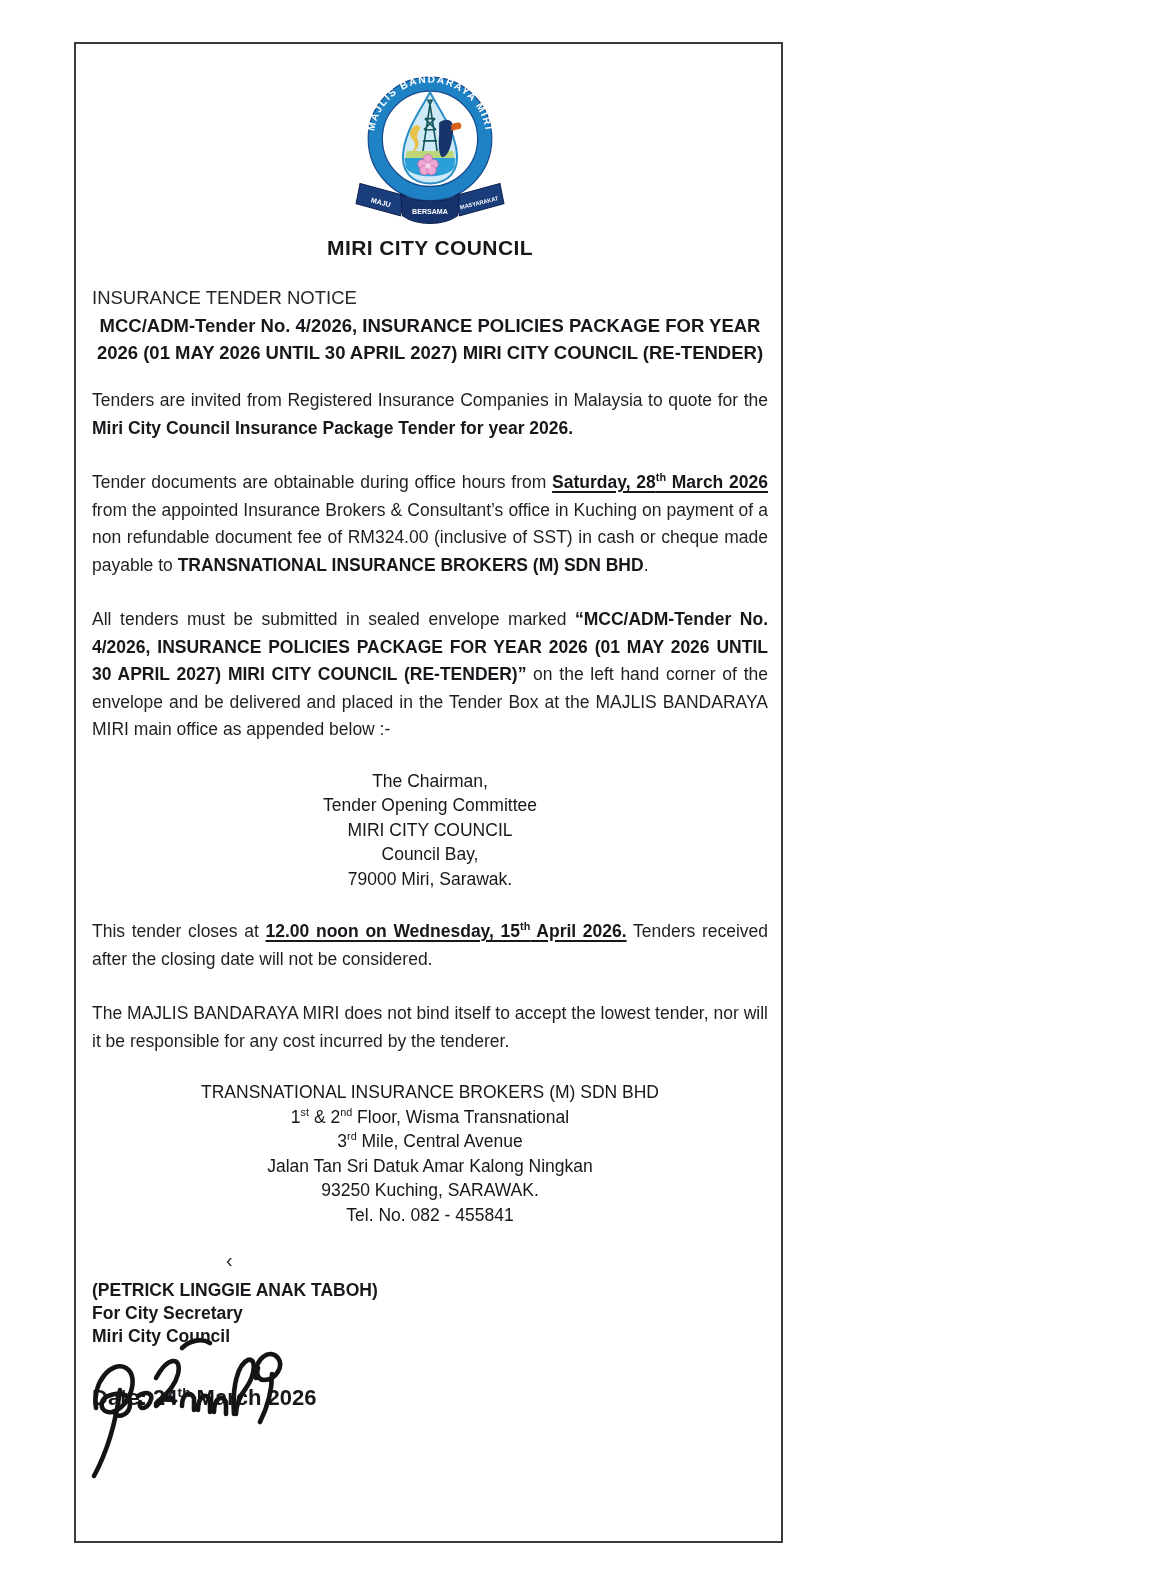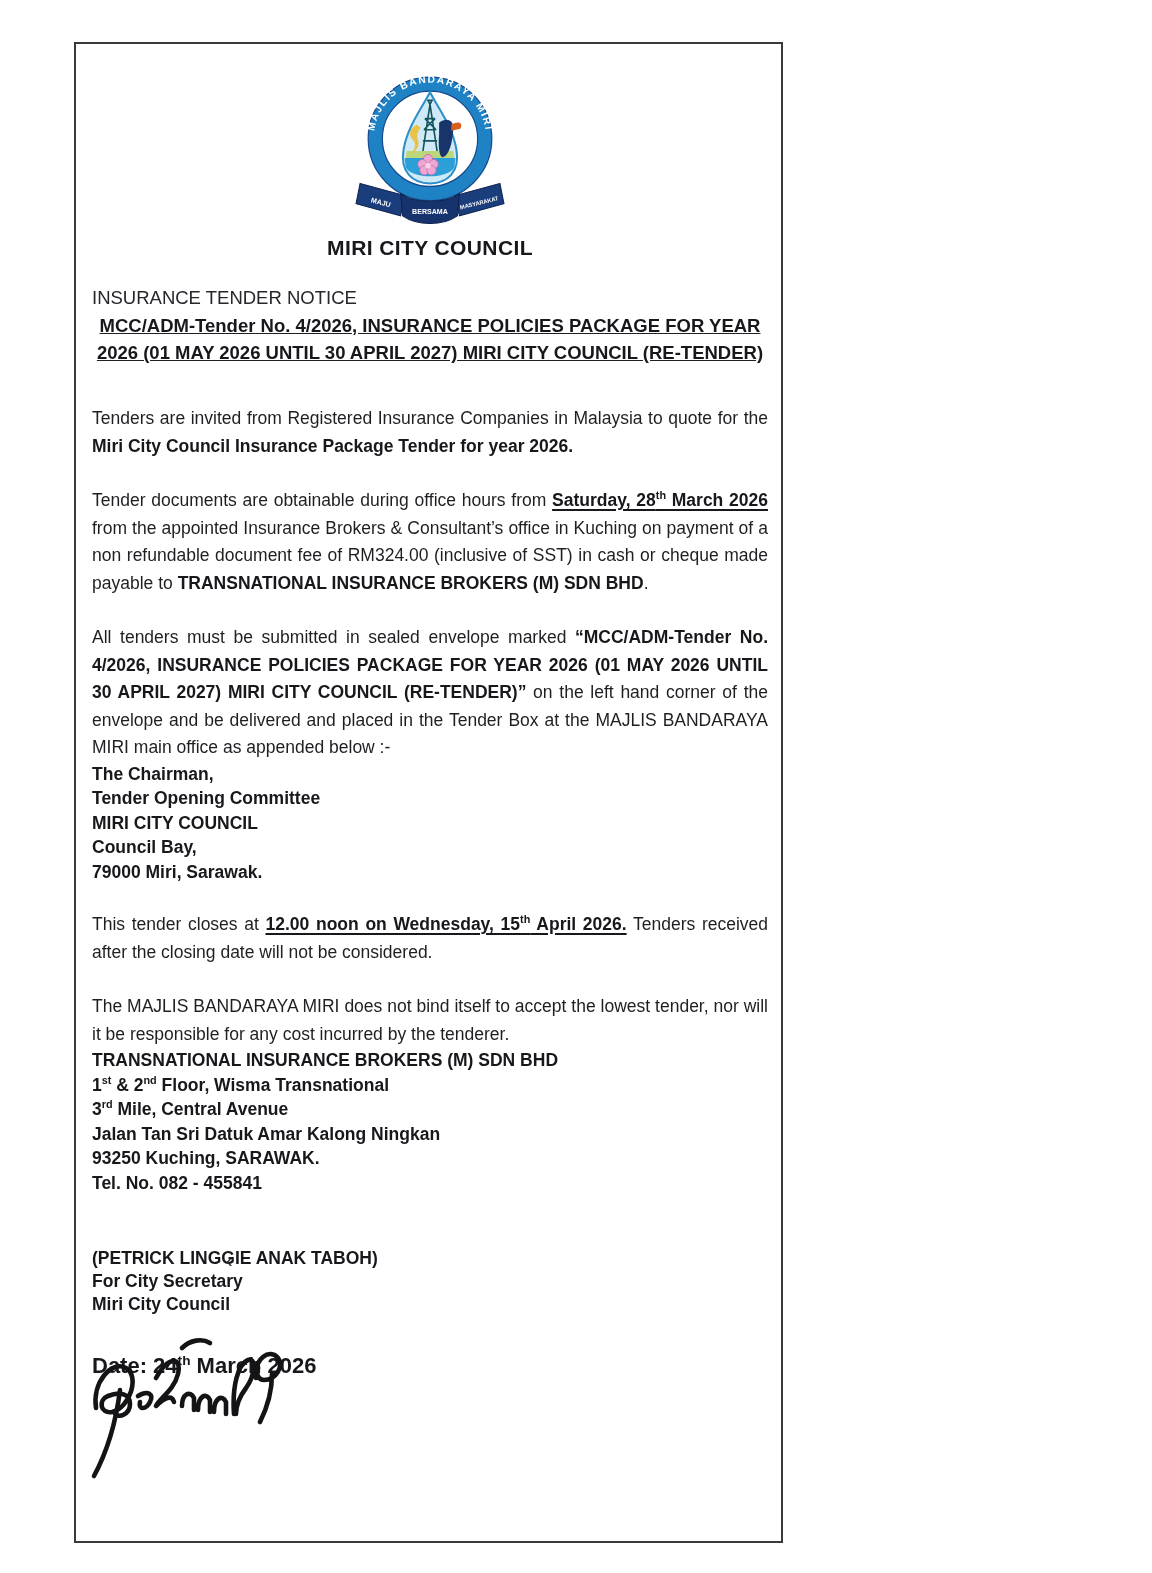--- a/index.html
+++ b/index.html
@@ -3,25 +3,25 @@
 <meta charset="utf-8">
 <style>
   html,body{margin:0;padding:0;background:#ffffff;}
   .page{position:relative;width:1152px;height:1573px;background:#ffffff;
         font-family:"Liberation Sans","DejaVu Sans",sans-serif;color:#1f1f23;overflow:hidden;}
   .doc{position:absolute;left:74px;top:42px;width:709px;height:1501px;
        border:2px solid #3a3a3e;box-sizing:border-box;padding:0 13px 0 16px;}
   .logo-wrap{text-align:center;margin-top:32px;}
   .council-name{text-align:center;font-weight:bold;font-size:21px;letter-spacing:.4px;margin-top:6px;color:#17171c;}
   .notice-title{text-align:left;font-size:18.5px;margin-top:27px;color:#26262c;}
-  .heading-block{margin-top:3px;text-decoration:underline;}
+  .heading-block{margin-top:3px;}
   .heading-line{text-align:center;font-weight:bold;font-size:18.5px;line-height:27px;white-space:nowrap;color:#17171c;}
   .para{font-size:17.5px;line-height:27.5px;text-align:justify;margin-top:27px;}
-  .para.first{margin-top:39px;}
-  .center-block{font-weight:bold;font-size:17.5px;line-height:24.5px;color:#17171c;}
+  .para.first{margin-top:21px;}
+  .center-block{text-align:center;font-weight:normal;font-size:17.5px;line-height:24.5px;margin-top:25px;color:#17171c;}
   .b{font-weight:bold;color:#17171c;}
   .u{text-decoration:underline;text-decoration-thickness:2px;text-underline-offset:3px;}
   sup{font-size:62%;line-height:0;vertical-align:super;}
   .sig-text{margin-top:52px;font-weight:bold;font-size:17.5px;line-height:23px;color:#17171c;}
   .date-line{margin-top:37px;font-weight:bold;font-size:22px;color:#17171c;}
   .signature-svg{position:absolute;left:10px;top:1290px;pointer-events:none;}
   .stray-mark{position:absolute;left:150px;top:1205px;font-size:20px;color:#2a2a2e;}
   .line{white-space:nowrap;}
 </style>
 </head>

